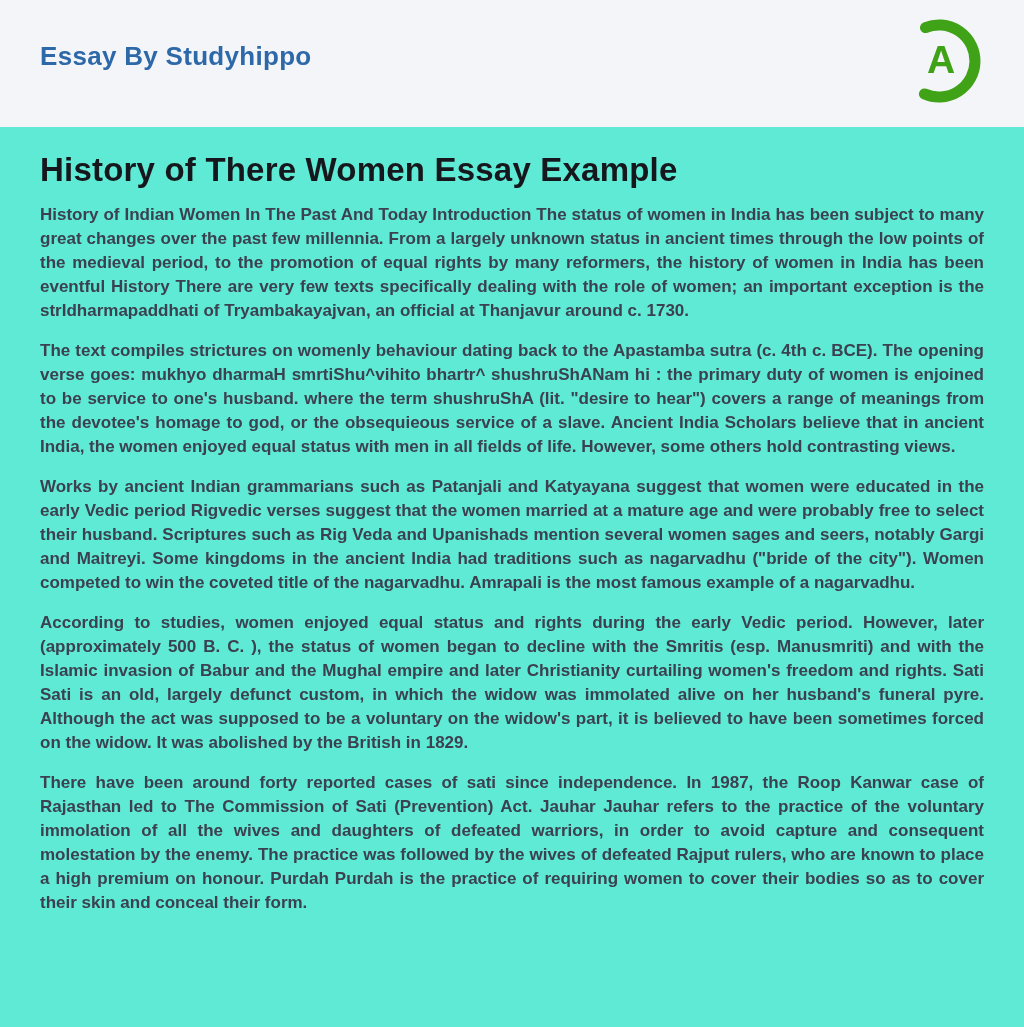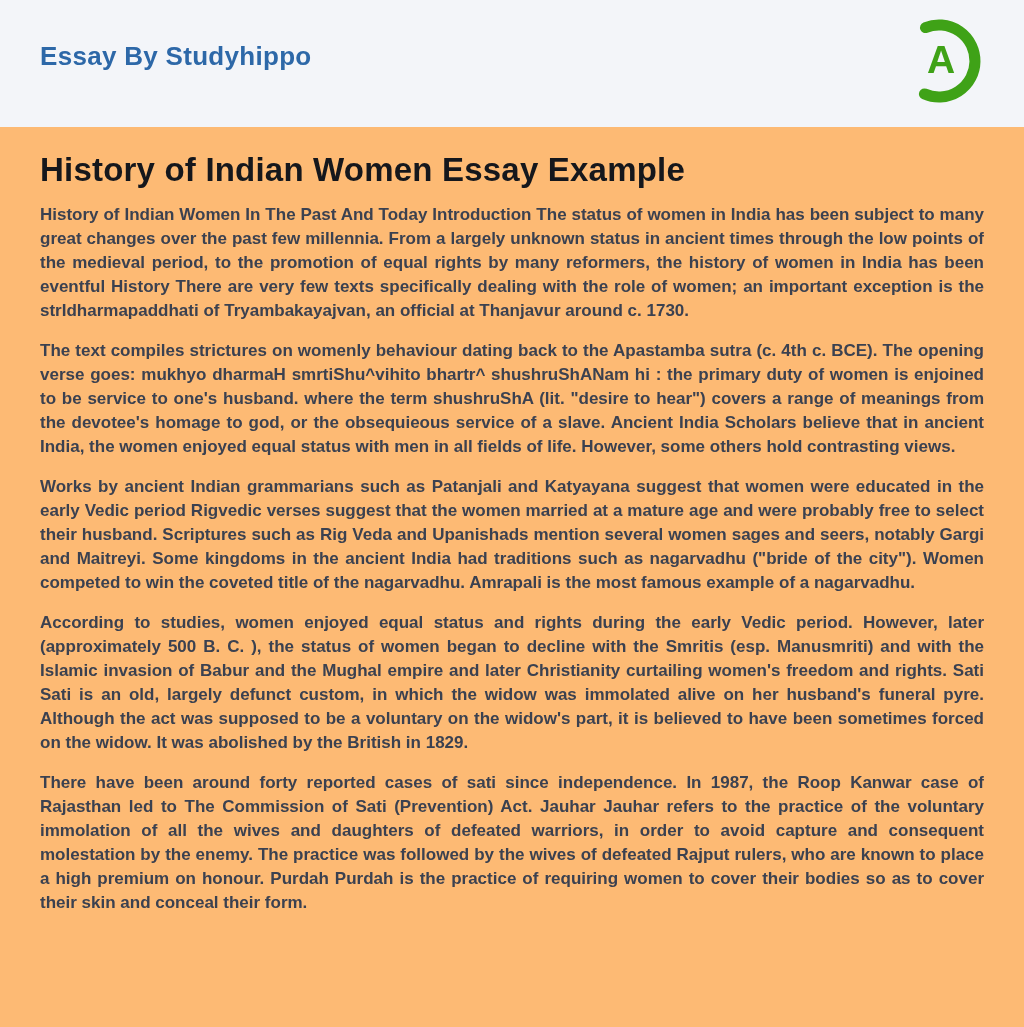--- a/index.html
+++ b/index.html
@@ -5,21 +5,21 @@
   * { box-sizing: border-box; }
   html, body {
     margin: 0;
     padding: 0;
     background: #ffffff;
     font-family: "Liberation Sans", sans-serif;
   }
   .page {
     width: 1024px;
     height: 1027px;
-    background: #fdba74;
+    background: #5eead4;
     overflow: hidden;
     position: relative;
   }
   
   .hdr {
     background: #f3f5f9;
     height: 127px;
     position: relative;
   }
   .brand {
@@ -86,21 +86,21 @@
     <div class="brand">Essay By Studyhippo</div>
     <div class="logo">
       <svg width="110" height="110" viewBox="0 0 110 110">
         <path d="M 34.5 24.6 A 36 36 0 1 1 33.4 90.9" fill="none" stroke="#3fa217" stroke-width="11" stroke-linecap="round"></path>
         <text class="logo-letter" x="50" y="70" text-anchor="middle">A</text>
       </svg>
     </div>
   </header>
 
   <main class="content">
-    <h1 class="essay-title">History of Indian Women Essay Example</h1>
+    <h1 class="essay-title">History of There Women Essay Example</h1>
     <p>History of Indian Women In The Past And Today Introduction The status of women in India has been subject to many great changes over the past few millennia. From a largely unknown status in ancient times through the low points of the medieval period, to the promotion of equal rights by many reformers, the history of women in India has been eventful History There are very few texts specifically dealing with the role of women; an important exception is the strIdharmapaddhati of Tryambakayajvan, an official at Thanjavur around c. 1730.</p>
     <p>The text compiles strictures on womenly behaviour dating back to the Apastamba sutra (c. 4th c. BCE). The opening verse goes: mukhyo dharmaH smrtiShu^vihito bhartr^ shushruShANam hi : the primary duty of women is enjoined to be service to one's husband. where the term shushruShA (lit. "desire to hear") covers a range of meanings from the devotee's homage to god, or the obsequieous service of a slave. Ancient India Scholars believe that in ancient India, the women enjoyed equal status with men in all fields of life. However, some others hold contrasting views.</p>
     <p>Works by ancient Indian grammarians such as Patanjali and Katyayana suggest that women were educated in the early Vedic period Rigvedic verses suggest that the women married at a mature age and were probably free to select their husband. Scriptures such as Rig Veda and Upanishads mention several women sages and seers, notably Gargi and Maitreyi. Some kingdoms in the ancient India had traditions such as nagarvadhu ("bride of the city"). Women competed to win the coveted title of the nagarvadhu. Amrapali is the most famous example of a nagarvadhu.</p>
     <p>According to studies, women enjoyed equal status and rights during the early Vedic period. However, later (approximately 500 B. C. ), the status of women began to decline with the Smritis (esp. Manusmriti) and with the Islamic invasion of Babur and the Mughal empire and later Christianity curtailing women's freedom and rights. Sati Sati is an old, largely defunct custom, in which the widow was immolated alive on her husband's funeral pyre. Although the act was supposed to be a voluntary on the widow's part, it is believed to have been sometimes forced on the widow. It was abolished by the British in 1829.</p>
     <p>There have been around forty reported cases of sati since independence. In 1987, the Roop Kanwar case of Rajasthan led to The Commission of Sati (Prevention) Act. Jauhar Jauhar refers to the practice of the voluntary immolation of all the wives and daughters of defeated warriors, in order to avoid capture and consequent molestation by the enemy. The practice was followed by the wives of defeated Rajput rulers, who are known to place a high premium on honour. Purdah Purdah is the practice of requiring women to cover their bodies so as to cover their skin and conceal their form.</p>
   </main>
 
 </div>
 
 </body></html>

